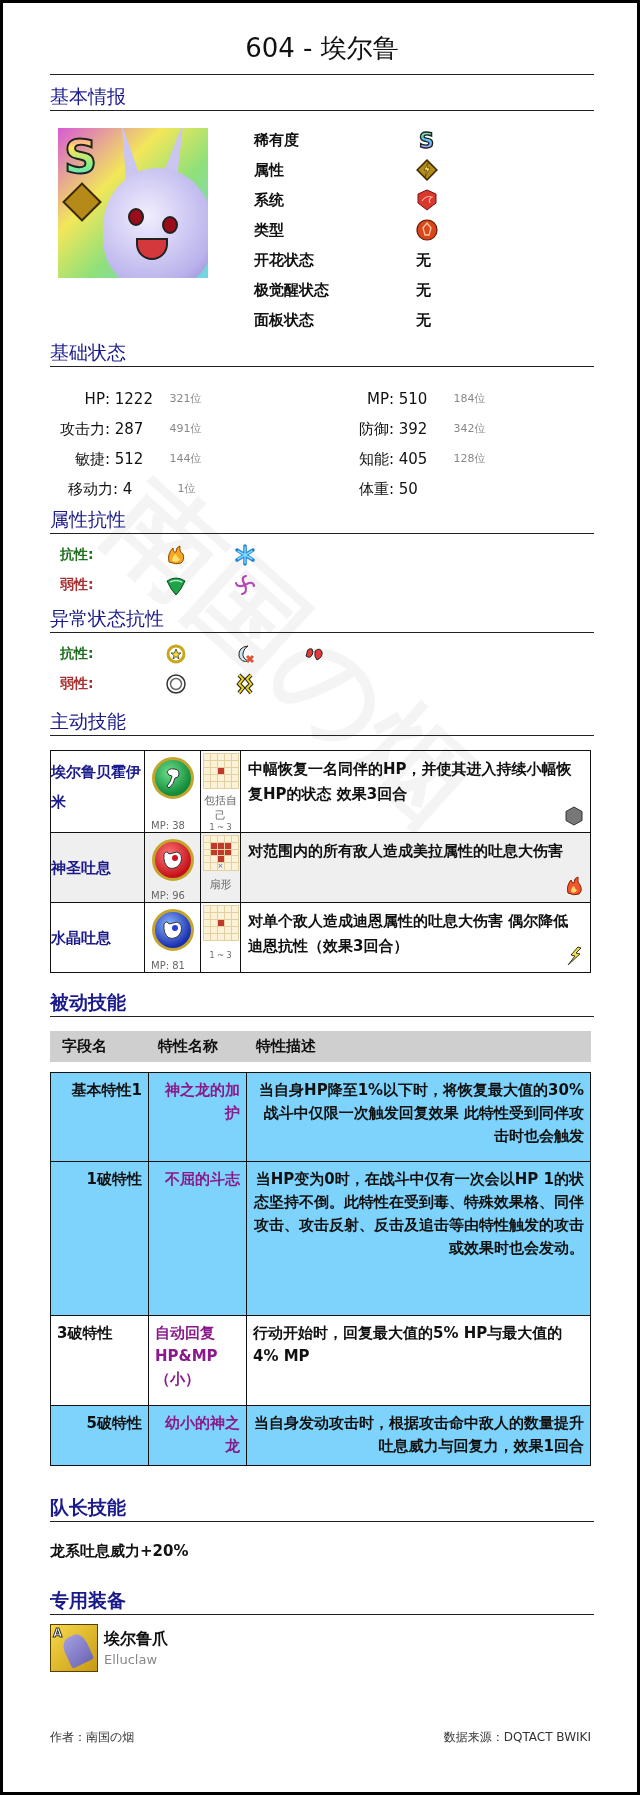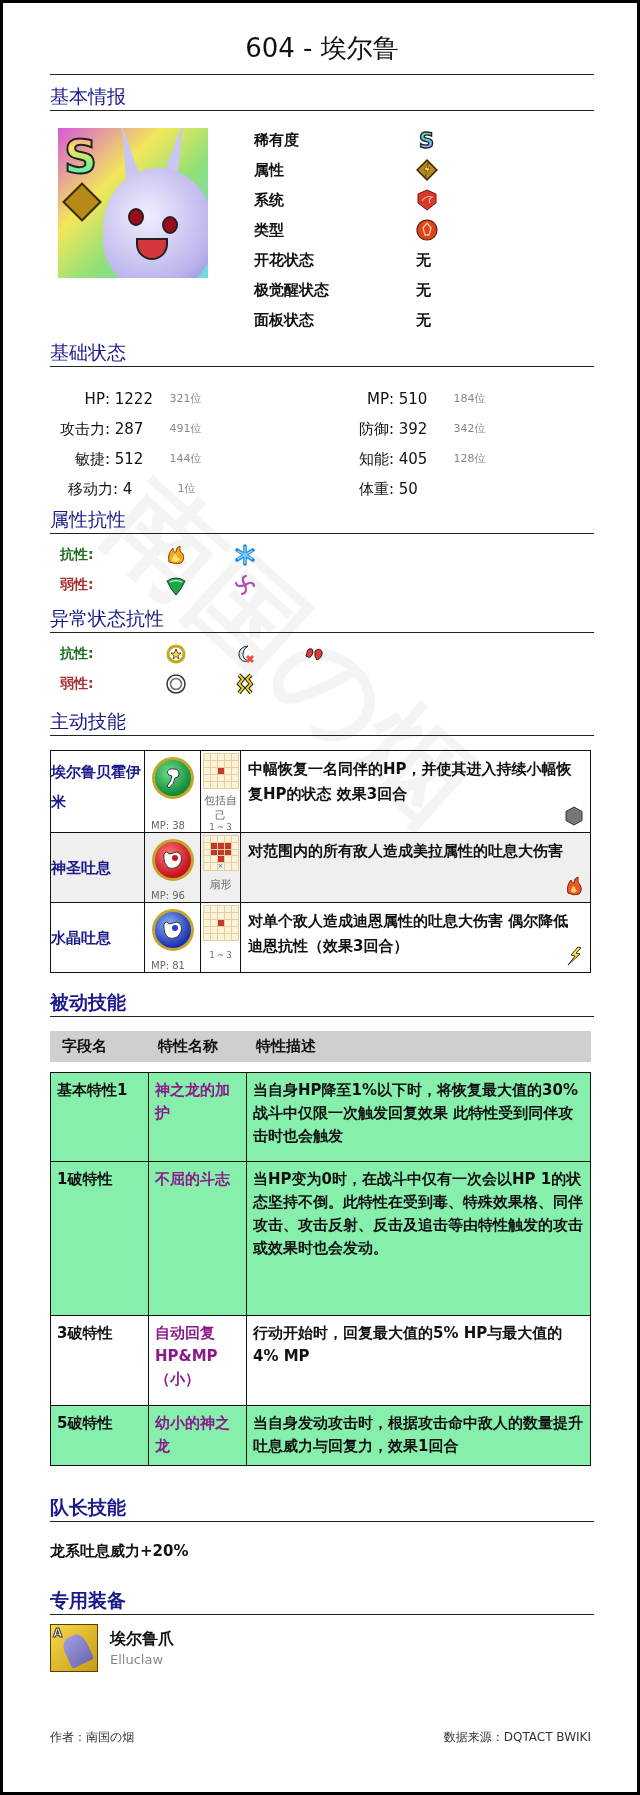--- a/index.html
+++ b/index.html
@@ -75,30 +75,30 @@
   .grid span.on { background: #c0392b; }
   .grid span.self { background: #fbf2d8; color:#2a5ee0; font-size:7px; line-height:7px; }
   .sk-desc { font-size: 15px; font-weight: bold; padding: 6px 7px; line-height: 25px; position: relative; }
   .sk-desc-ico { position:absolute; right:7px; bottom:6px; width:18px; height:20px; }
 
   
   .passive-head { margin-top: 14px; width: 541px; height: 31px; background: #cfcfcf; display:flex; align-items:center; font-size: 15px; font-weight: bold; }
   .passive-head span { display:inline-block; }
   .passive { width: 541px; margin-top: 10px; }
   .passive td { border: 1.5px solid #111; vertical-align: top; font-size: 15px; font-weight: bold; line-height: 23px; padding: 6px 6px; }
-  .passive tr.alt td { background: #86efac; }
+  .passive tr.alt td { background: #7dd3fc; text-align: right; }
   .p-field { width: 98px; }
   .p-name { width: 98px; color: #8a1a8a; }
 
   .leader { font-size: 15px; font-weight: bold; margin-top: 14px; height: 30px; line-height: 30px; }
   .equip { display:flex; align-items:center; margin-top: 7px; height: 52px; }
   .equip-icon { width: 48px; height: 48px; background: linear-gradient(135deg,#f8d94a,#c69a12); border: 1.5px solid #5a3d00; position:relative; margin-left: 0; }
   .equip-icon .tag { position:absolute; left:2px; top:1px; font-size:12px; font-weight:bold; color:#fff; -webkit-text-stroke:1px #333; }
   .equip-icon .claw { position:absolute; left:14px; top:10px; width:24px; height:30px; background: linear-gradient(160deg,#a39ee0,#6f67b5); border-radius: 40% 40% 10% 10%; transform: rotate(-25deg); }
-  .equip-text { margin-left: 12px; }
+  .equip-text { margin-left: 6px; }
   .equip-name { font-size: 16px; font-weight: bold; }
   .equip-sub { font-size: 13px; color: #888; margin-top: 2px; }
 
   .footer { position: absolute; left: 47px; width: 541px; top: 1722px; font-size: 12px; color: #333; }
   .footer .row { display:flex; justify-content: space-between; height: 24px; line-height: 24px; }
 </style>
 </head>
 <body>
 
 <div class="page">

